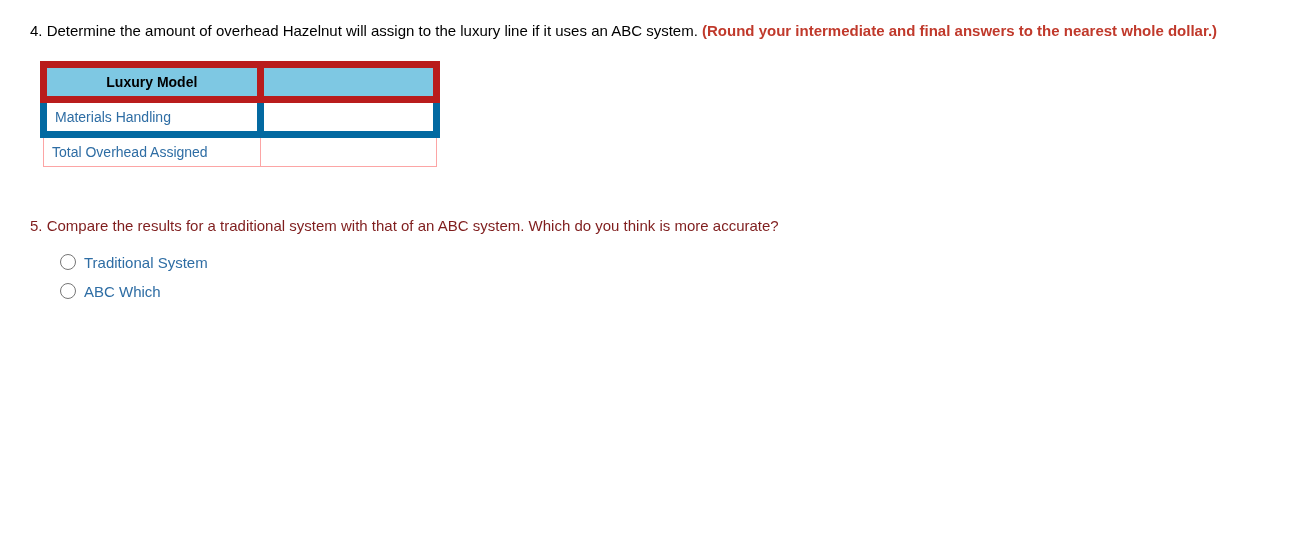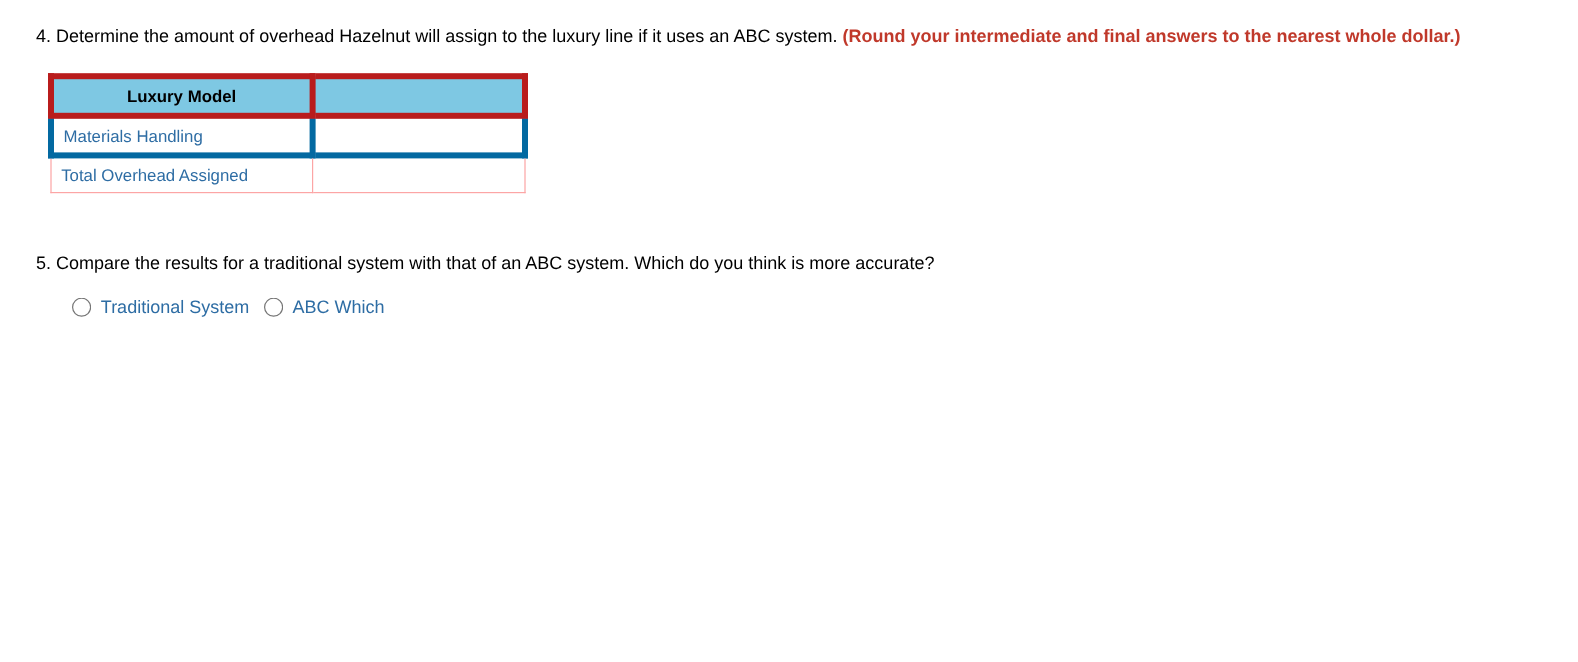--- a/index.html
+++ b/index.html
@@ -46,26 +46,26 @@
 
     table thead tr {
       background-color: #7ec8e3;
     }
 
     table thead th {
       text-align: center;
       padding: 6px 10px;
       font-weight: bold;
       font-size: 14px;
-      border: 5px solid #b91c1c;
+      border: 7px solid #b91c1c;
       color: #000;
     }
 
     table tbody td {
-      border: 5px solid #0369a1;
+      border: 7px solid #0369a1;
       padding: 5px 8px;
       font-size: 14px;
       color: #2e6da4;
     }
 
     table tbody td.label-cell {
       width: 220px;
       background: #ffffff;
     }
 
@@ -94,26 +94,26 @@
       font-weight: normal;
     }
 
     .question-5 {
       margin-top: 50px;
     }
 
     .question-5-text {
       font-size: 15px;
       margin-bottom: 20px;
-      color: #000000;
+      color: #7f1d1d;
     }
 
     .radio-group {
       display: flex;
-      flex-direction: row;
+      flex-direction: column;
       gap: 12px;
       margin-left: 30px;
     }
 
     .radio-option {
       display: flex;
       align-items: center;
       gap: 8px;
       cursor: pointer;
     }

